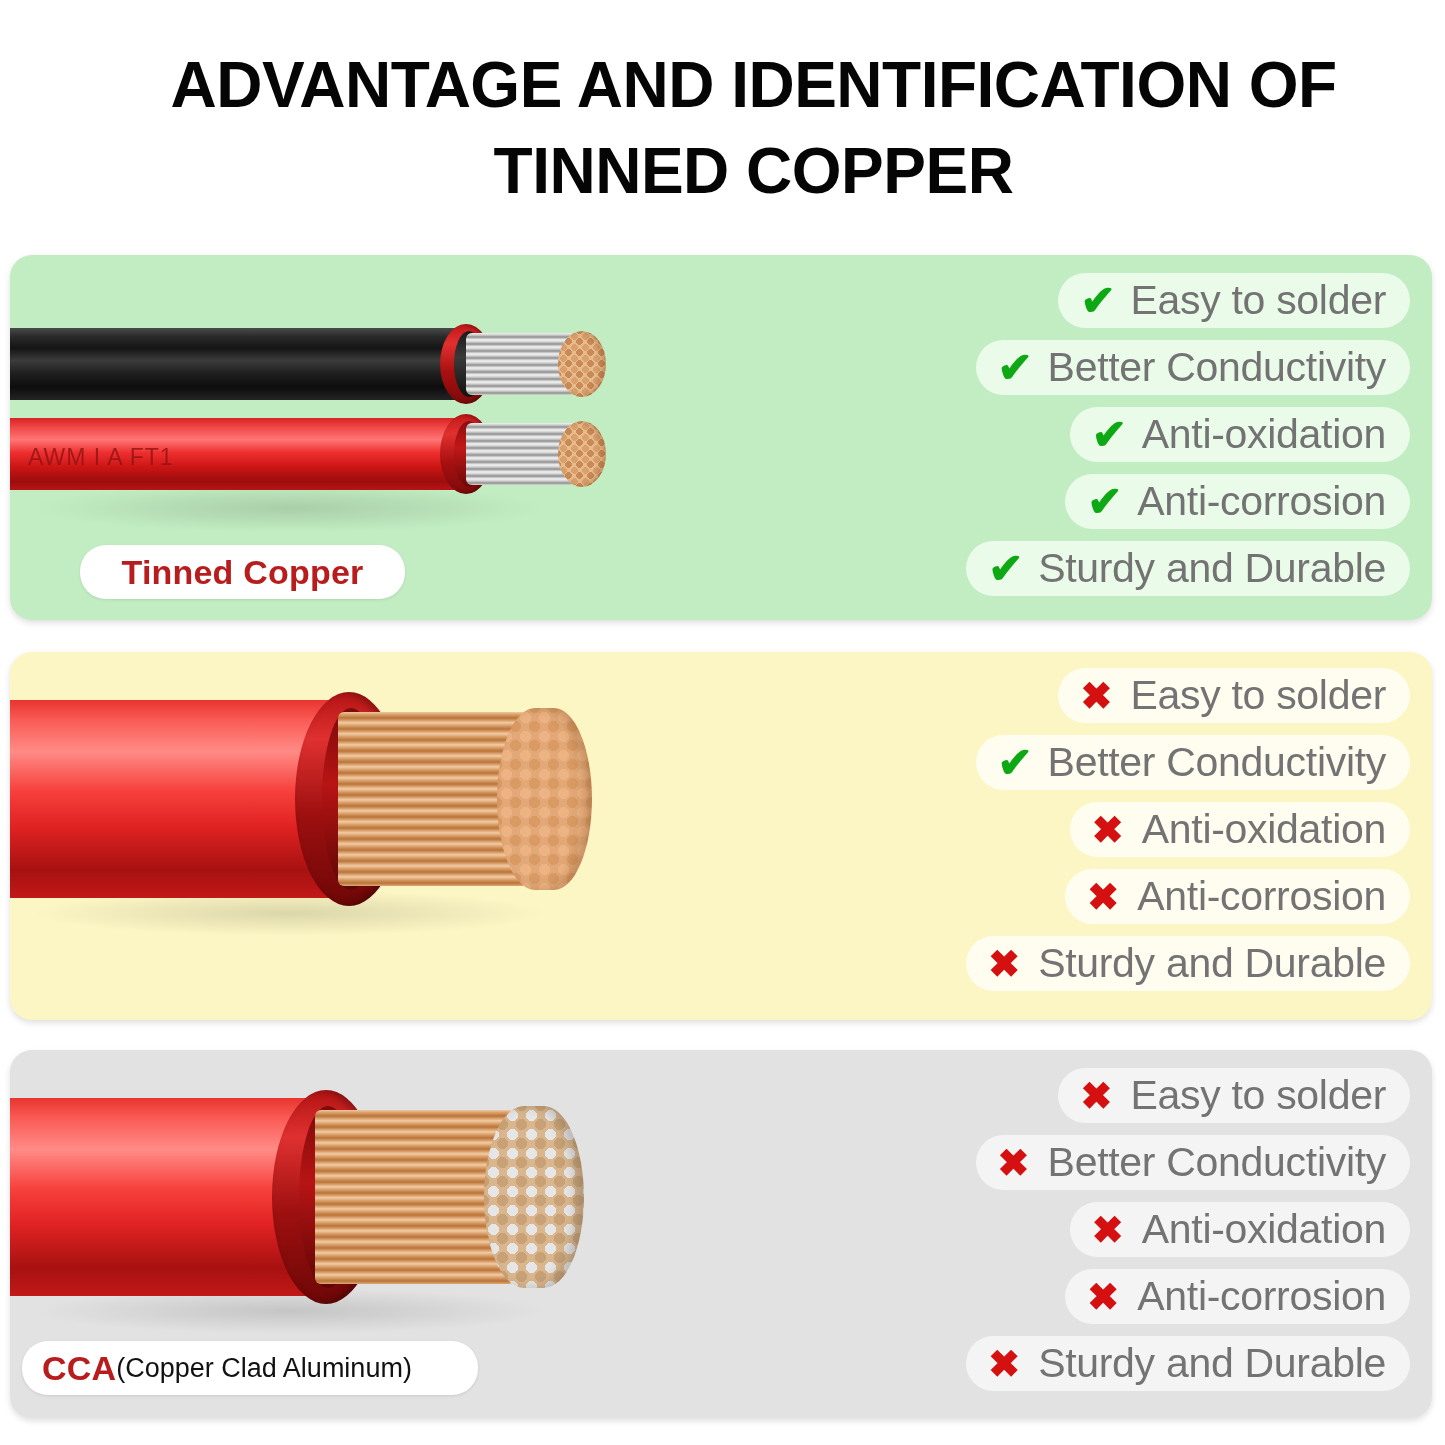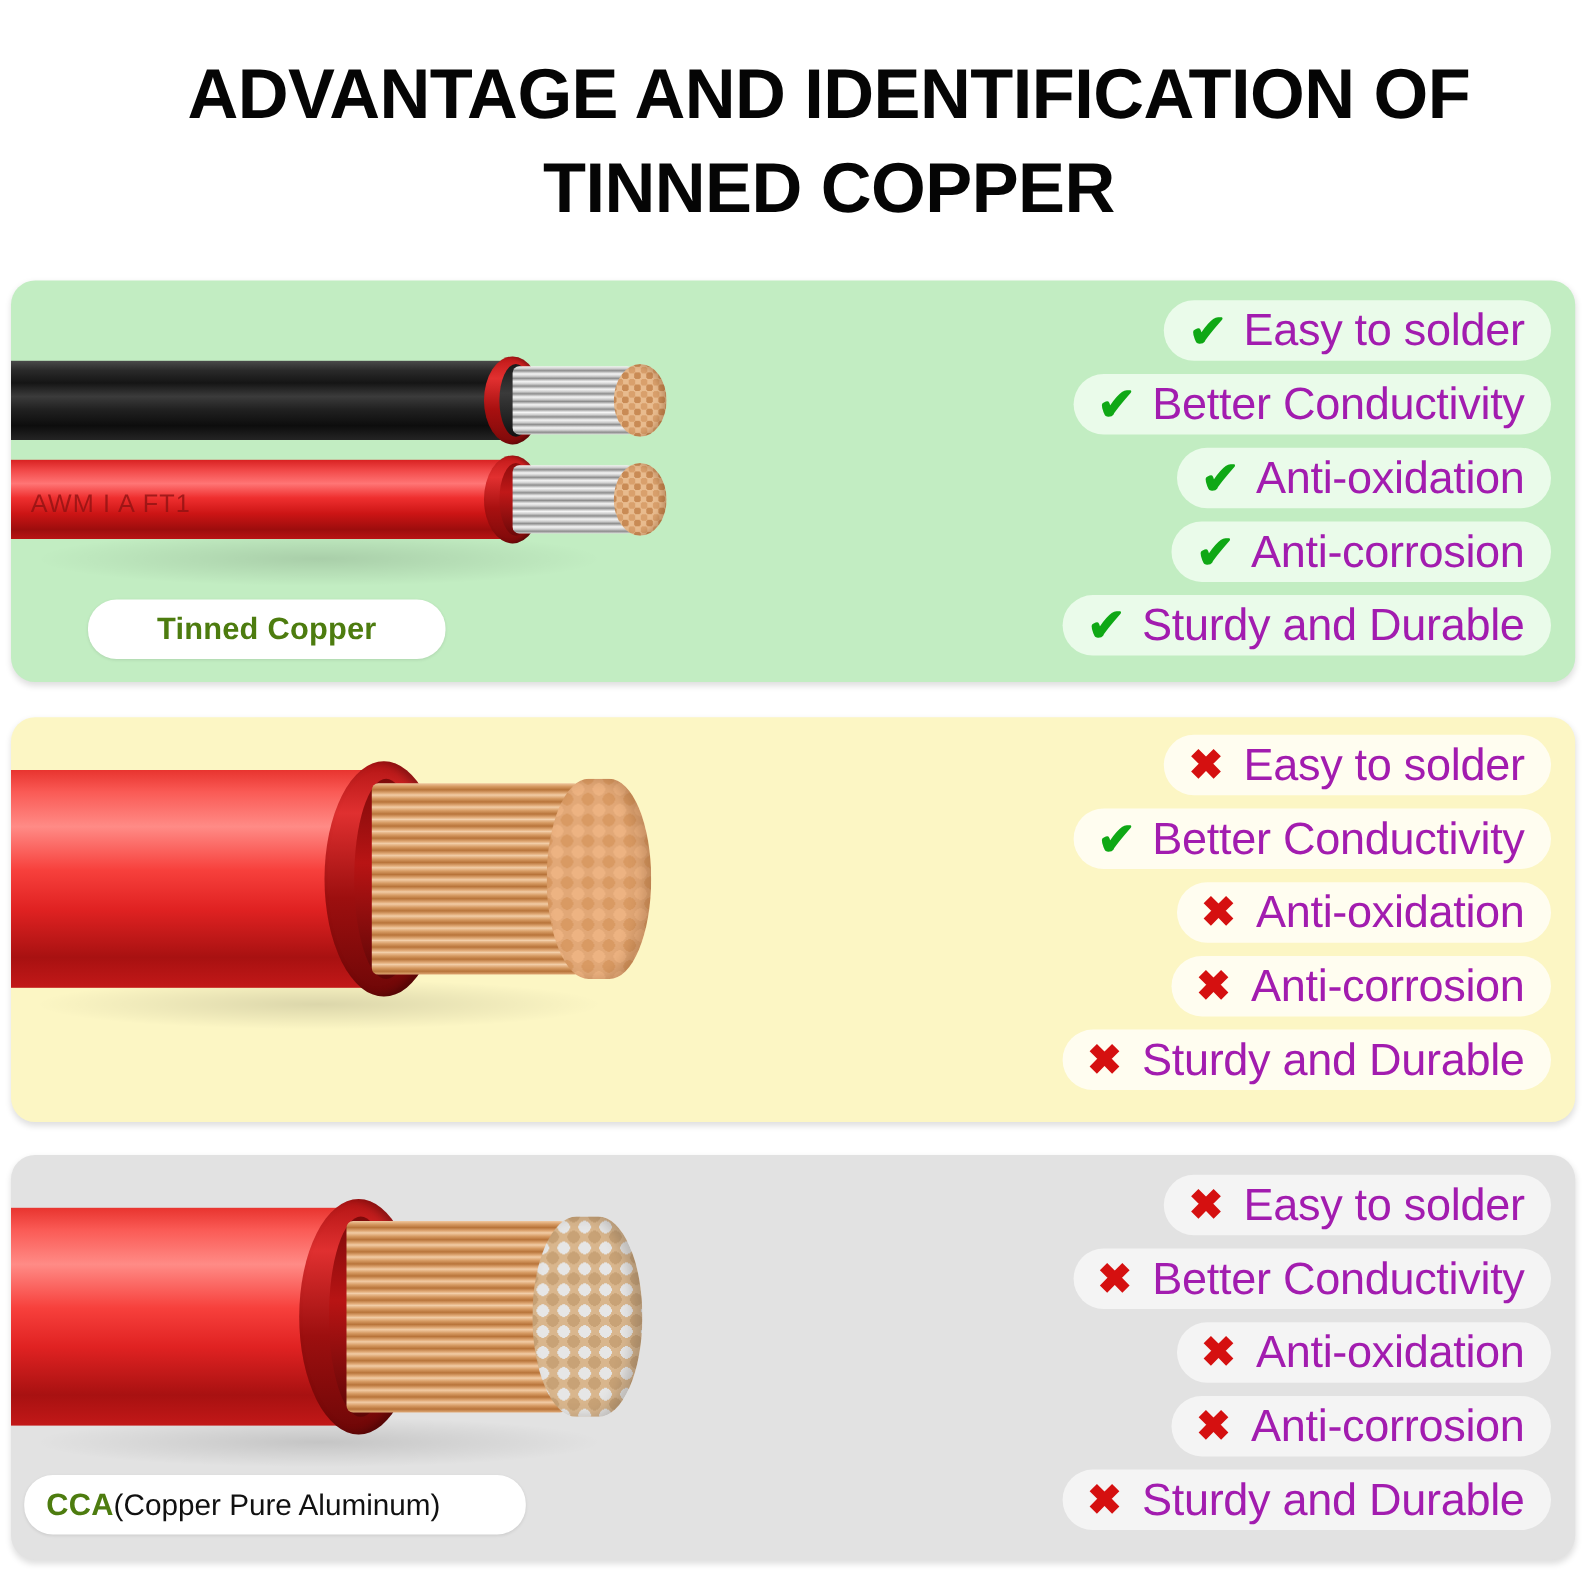--- a/index.html
+++ b/index.html
@@ -45,21 +45,21 @@
   .name-pill {
     position: absolute;
     background: #ffffff;
     border-radius: 26px;
     display: flex;
     align-items: center;
     justify-content: center;
     box-shadow: 0 1px 3px rgba(0,0,0,0.10);
     white-space: nowrap;
   }
-  .name-pill .main { font-size: 28px; font-weight: 700; color: #4d7c0f; letter-spacing: .2px; }
+  .name-pill .main { font-size: 34px; font-weight: 700; color: #b91c1c; letter-spacing: .2px; }
   .name-pill .sub  { font-size: 27px; font-weight: 400; color: #111; }
 
   .pill-tinned { left: 80px;  top: 545px; width: 325px;  height: 54px; }
   .pill-pure   { left: 88px;  top: 941px; width: 317px;  height: 54px; }
   .pill-cca    { left: 22px;  top: 1341px; width: 456px; height: 54px; padding: 0 20px; justify-content: flex-start; }
 
   
   .features {
     position: absolute;
     right: 22px;
@@ -82,21 +82,21 @@
     font-size: 38px;
     font-weight: 700;
     line-height: 1;
     text-align: left;
   }
   .feat-icon.ok  { color: #0fa815; font-size: 42px; }
   .feat-icon.no  { color: #d51010; font-size: 38px; }
   .feat-label {
     font-size: 41px;
     font-weight: 400;
-    color: #a21caf;
+    color: #737373;
     letter-spacing: -0.3px;
     white-space: nowrap;
   }
   .green  .feat-row { background: #eafbea; }
   .yellow .feat-row { background: #fffdf0; }
   .gray   .feat-row { background: #f4f4f4; }
 
   .green  .features { top: 18px; }
   .yellow .features { top: 16px; }
   .gray   .features { top: 18px; }
@@ -363,16 +363,16 @@
     </div>
   </section>
 
   <div class="name-pill pill-tinned">
     <span class="main">Tinned Copper</span>
   </div>
 
 
   <div class="name-pill pill-cca">
     <span class="main">CCA</span>
-    <span class="sub">(Copper Pure Aluminum)</span>
+    <span class="sub">(Copper Clad Aluminum)</span>
   </div>
 
 </div>
 
 </body></html>

